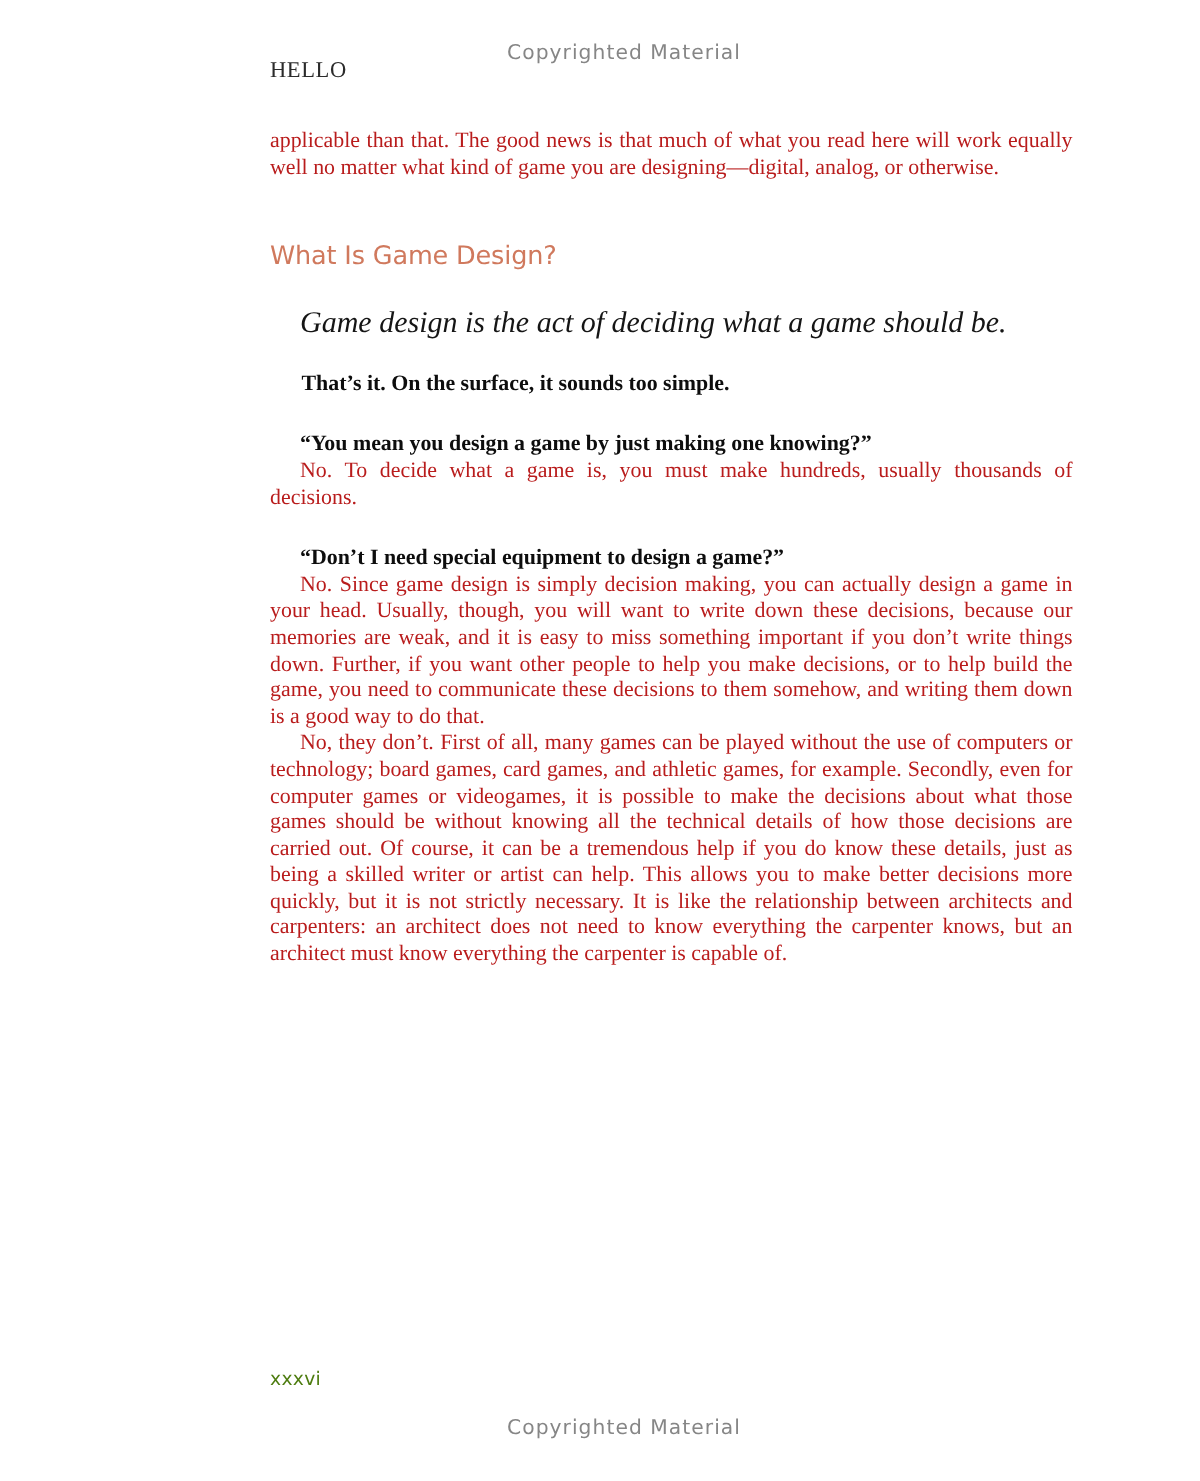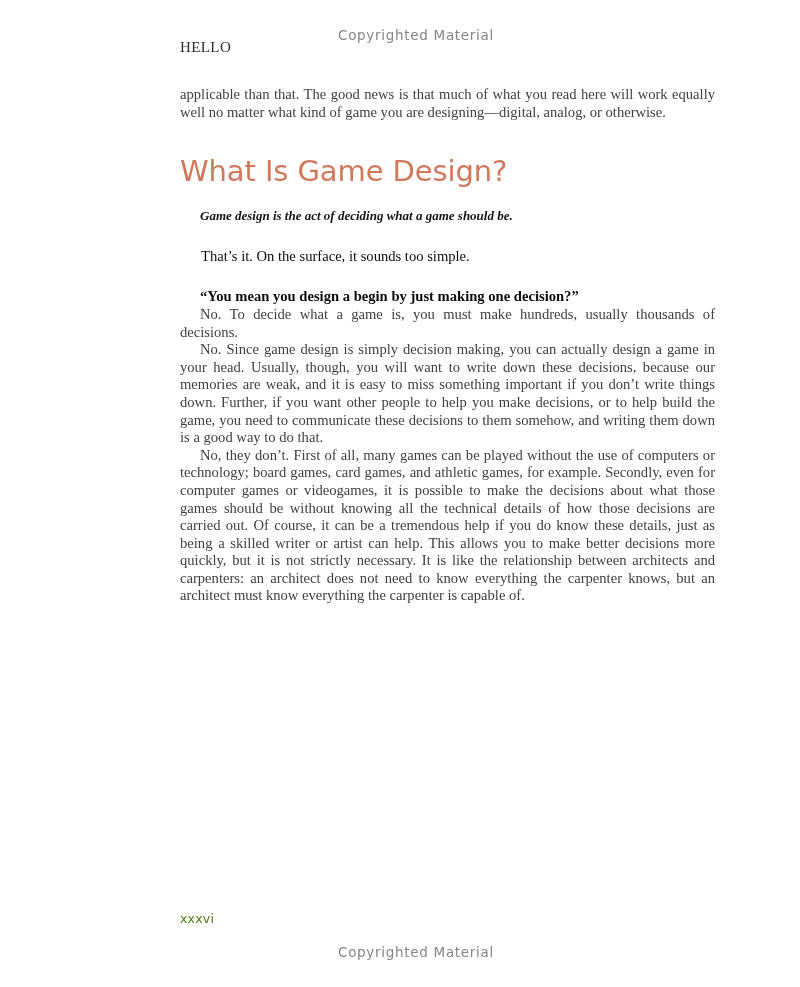--- a/index.html
+++ b/index.html
@@ -58,57 +58,56 @@
     top: 86px;
     width: 535px;
   }
 
   p.body {
     margin: 0;
     font-size: 14.6px;
     line-height: 17.6px;
     text-align: justify;
     text-justify: inter-word;
-    color: #404040;
+    color: #b91c1c;
     hyphens: none;
   }
   p.body.indent {
     text-indent: 20px;
   }
   p.body.gap {
   }
 
   
   h2.section-heading {
     margin: 0;
     padding: 0;
     font-family: "DejaVu Sans", "Liberation Sans", sans-serif;
     font-weight: 400;
-    font-size: 29px;
+    font-size: 17px;
     line-height: 28px;
     letter-spacing: -0.1px;
     color: #d0795d;
     white-space: nowrap;
   }
   .heading-wrap {
     margin-top: 36px;
     margin-bottom: 19px;
   }
 
   
   p.definition {
     margin: 0;
     margin-top: 22px;
     margin-left: 20px;
-    font-size: 13px;
+    font-size: 20px;
     line-height: 17.6px;
     font-style: italic;
     color: #151515;
     white-space: nowrap;
-    font-weight: bold;
   }
 
   
   p.question {
     margin: 0;
     margin-top: 22px;
     margin-left: 20px;
     width: 515px;
     font-size: 14.6px;
     line-height: 18.6px;
@@ -143,26 +142,27 @@
 
     <p class="body">applicable than that. The good news is that much of what you read here will work equally well no matter what kind of game you are designing—digital, analog, or otherwise.</p>
 
     <div class="heading-wrap">
       <h2 class="section-heading">What Is Game Design?</h2>
     </div>
 
 
     <p class="definition">Game design is the act of deciding what a game should be.</p>
 
-    <p class="question" style="font-weight:normal;margin-left:21px;">That’s it. On the surface, it sounds too simple.</p>
+    <p class="question" style="font-weight:bold;margin-left:21px;">That’s it. On the surface, it sounds too simple.</p>
 
-    <p class="question">“You mean you design a begin by just making one decision?”</p>
+    <p class="question">“You mean you design a game by just making one knowing?”</p>
 
     <p class="body indent gap">No. To decide what a game is, you must make hundreds, usually thousands of decisions.</p>
 
+    <p class="question">“Don’t I need special equipment to design a game?”</p>
 
     <p class="body indent gap">No. Since game design is simply decision making, you can actually design a game in your head. Usually, though, you will want to write down these decisions, because our memories are weak, and it is easy to miss something important if you don’t write things down. Further, if you want other people to help you make decisions, or to help build the game, you need to communicate these decisions to them somehow, and writing them down is a good way to do that.</p>
 
 
     <p class="body indent gap">No, they don’t. First of all, many games can be played without the use of computers or technology; board games, card games, and athletic games, for example. Secondly, even for computer games or videogames, it is possible to make the decisions about what those games should be without knowing all the technical details of how those decisions are carried out. Of course, it can be a tremendous help if you do know these details, just as being a skilled writer or artist can help. This allows you to make better decisions more quickly, but it is not strictly necessary. It is like the relationship between architects and carpenters: an architect does not need to know everything the carpenter knows, but an architect must know everything the carpenter is capable of.</p>
 
   </div>
 
   <div class="folio">xxxvi</div>
 

